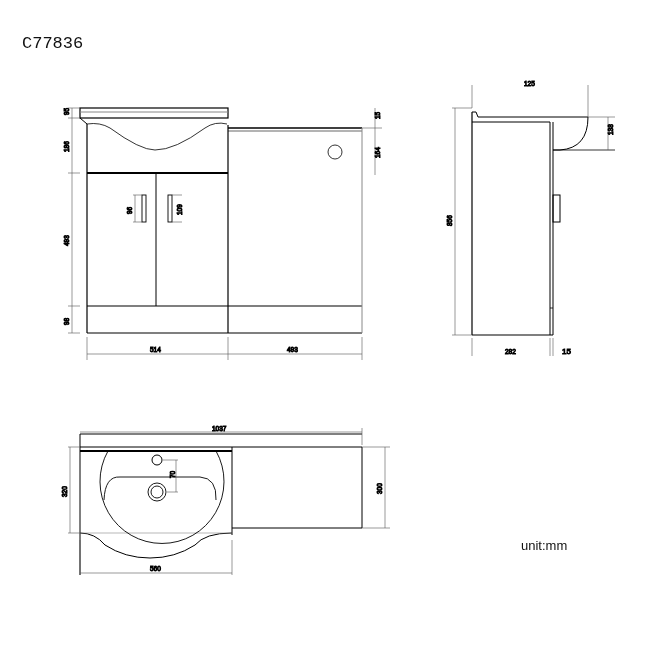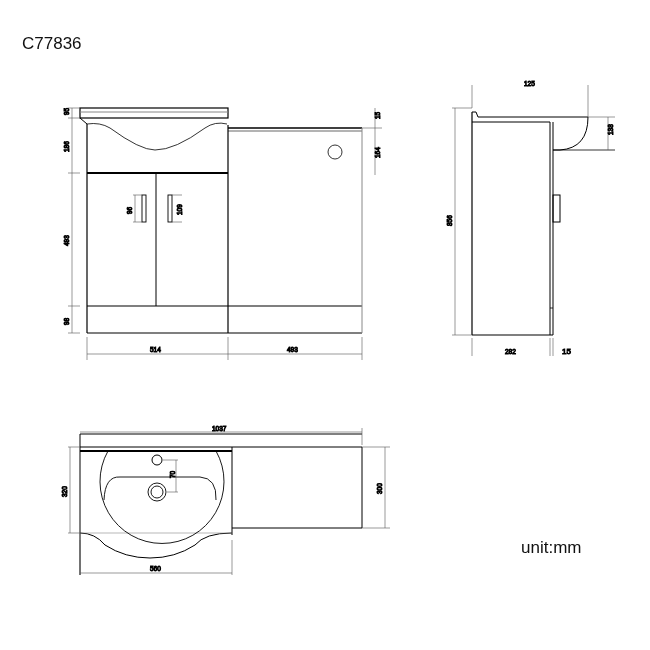--- a/index.html
+++ b/index.html
@@ -1,18 +1,18 @@
 <!DOCTYPE html>
 <html><head>
 <meta charset="utf-8">
 <style>
   html, body { margin: 0; padding: 0; background: #ffffff; }
   body { width: 650px; height: 650px; position: relative; overflow: hidden; font-family: "Liberation Sans", sans-serif; }
-  .title { position: absolute; left: 22px; top: 34px; font-size: 17px; color: #111; }
-  .unit { position: absolute; left: 521px; top: 538px; font-size: 17px; color: #111; }
+  .title { position: absolute; left: 22px; top: 34px; font-size: 17px; color: #111; font-family: Liberation Mono, monospace; }
+  .unit { position: absolute; left: 521px; top: 538px; font-size: 13px; color: #111; }
   svg { position: absolute; left: 0; top: 0; }
   .dimtxt { font-family: "Liberation Sans", sans-serif; font-size: 6.5px; fill: #333; }
 </style>
 </head>
 <body>
 
 <div class="title">C77836</div>
 <div class="unit">unit:mm</div>
 
 <svg width="650" height="650" viewBox="0 0 650 650" xmlns="http://www.w3.org/2000/svg">

